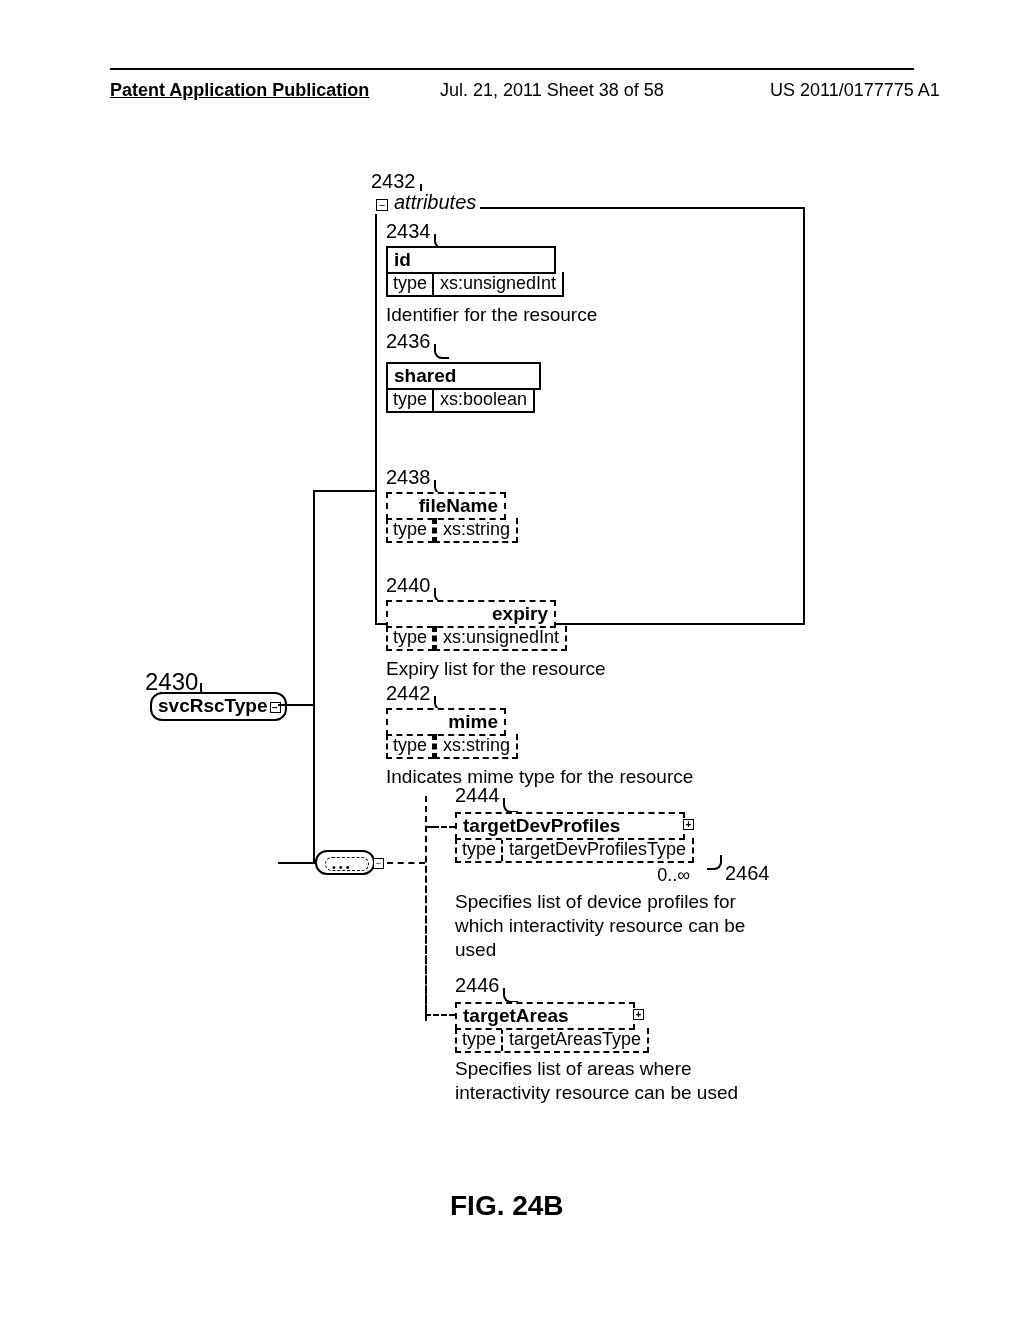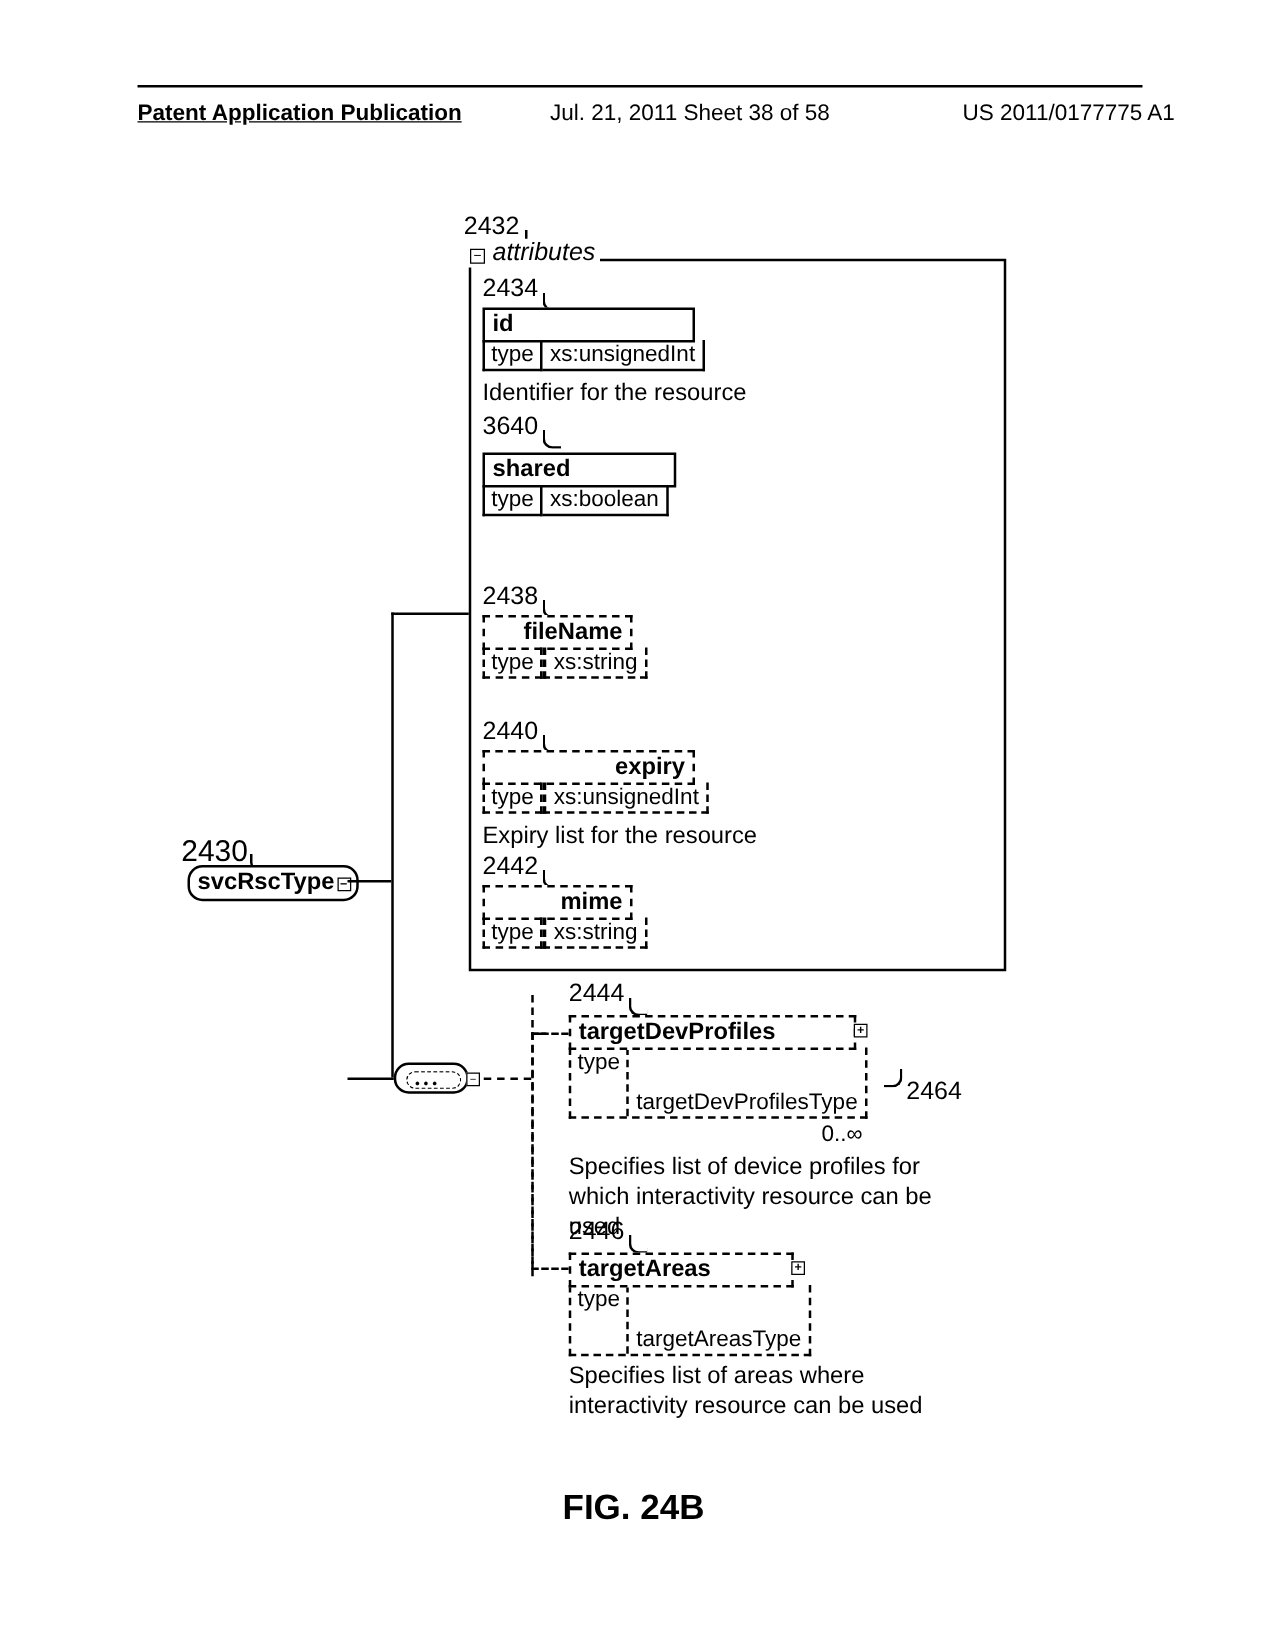--- a/index.html
+++ b/index.html
@@ -76,21 +76,21 @@
     vertical-align:1px;
     margin-left:2px;
   }
 
   
   .attr-frame {
     position: absolute;
     top: 37px;
     left: 225px;
     width: 430px;
-    height: 570px;
+    height: 418px;
     border: 2px solid #000;
   }
   .attr-title-box {
     position: absolute;
     top: -18px; left: -5px;
     background:#fff;
     padding:0 4px;
   }
   .attr-title-box .exp {
     display:inline-block;width:12px;height:12px;border:1px solid #000;
@@ -195,21 +195,21 @@
     font-size:10px;line-height:9px;text-align:center;
     background:#fff;
   }
   .child-type {
     border:2px dashed #000;
     border-top:none;
     display:inline-flex;
     margin-top:-2px;
   }
   .child-type .tl{border-right:2px dashed #000;padding:1px 5px;font-size:18px;}
-  .child-type .tv{padding:1px 6px;font-size:18px;margin-top:32px;}
+  .child-type .tv{padding:1px 6px;font-size:18px;}
   .child-occ {
     font-size:18px;
     text-align:right;
     width:235px;
     margin-top:2px;
   }
   .child-desc {
     font-size:19px;
     line-height:1.25;
     max-width:300px;
@@ -269,21 +269,21 @@
     <div class="hook" style="top:64px;left:284px"></div>
     <div class="blk" style="top:76px">
       <div class="name-box" style="min-width:170px">id</div>
       <div class="type-row">
           <div class="tl">type</div>
           <div class="tv">xs:unsignedInt</div>
         </div>
       <div class="desc">Identifier for the resource</div>
     </div>
 
-    <div class="ref-num" style="top:160px;left:236px">3640</div>
+    <div class="ref-num" style="top:160px;left:236px">2436</div>
     <div class="hook" style="top:174px;left:284px"></div>
     <div class="blk" style="top:192px">
       <div class="name-box" style="min-width:155px">shared</div>
       <div class="type-row">
           <div class="tl">type</div>
           <div class="tv">xs:boolean</div>
         </div>
     </div>
 
     <div class="ref-num" style="top:296px;left:236px">2438</div>
@@ -308,20 +308,21 @@
     </div>
 
     <div class="ref-num" style="top:512px;left:236px">2442</div>
     <div class="hook" style="top:526px;left:284px"></div>
     <div class="blk" style="top:538px">
       <div class="name-box optional" style="min-width:120px">mime</div>
       <div class="type-row optional">
           <div class="tl">type</div>
           <div class="tv">xs:string</div>
         </div>
+      <div class="desc">Indicates mime type for the resource</div>
     </div>
 
     <div class="hline" style="top:692px;left:128px;width:37px"></div>
     <div class="seq-box">
       <div class="seq-inner">
           <div class="seq-dots">•••</div>
         </div>
       <div class="seq-exp">−</div>
     </div>
     <div class="hline-d" style="top:692px;left:237px;width:38px"></div>

